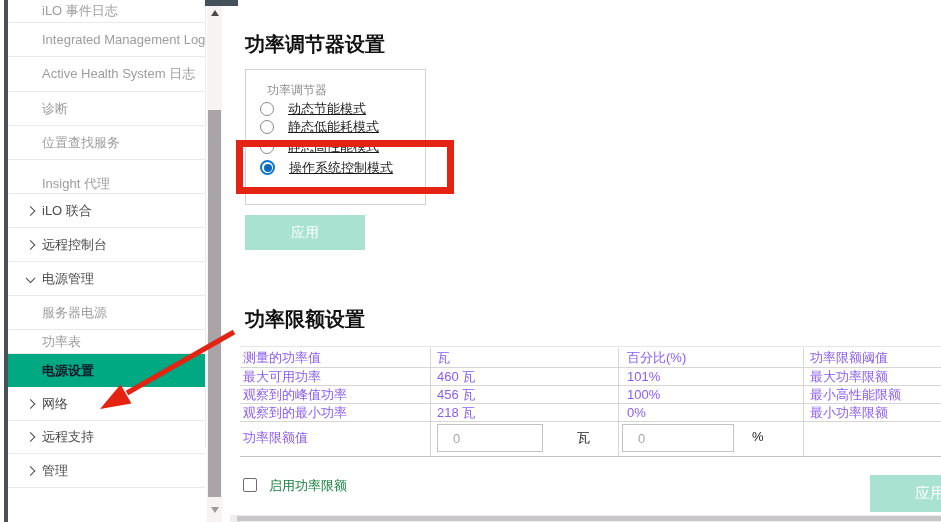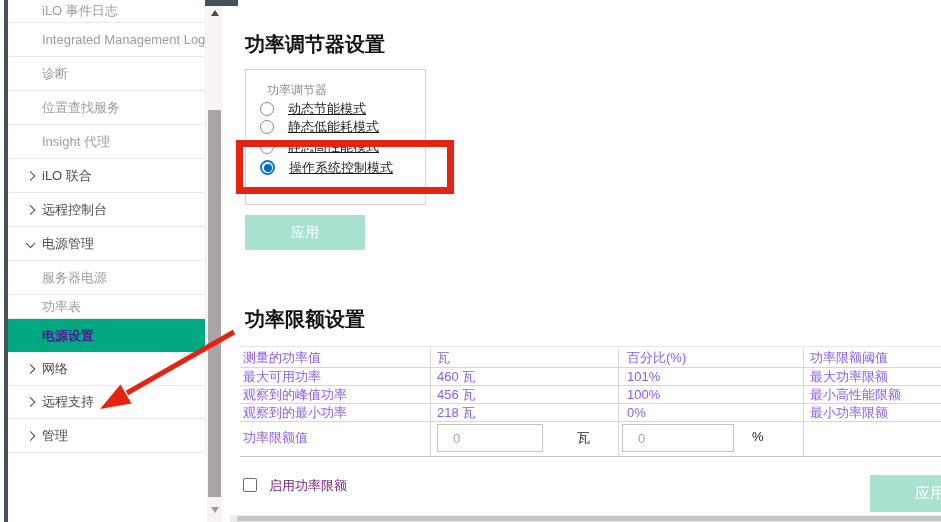--- a/index.html
+++ b/index.html
@@ -14,21 +14,21 @@
   
   #sidebar{position:absolute;left:8px;top:0;width:197px;height:448px;background:#fff;border-right:1px solid #ececec;}
   .side-item{position:relative;display:flex;align-items:center;border-bottom:1px solid #e9e9e9;
              box-sizing:border-box;color:#9d9d9d;font-size:13px;cursor:pointer;background:#fff;}
   .side-item .lbl{margin-left:34px;white-space:nowrap;}
   .side-item.expandable{color:#4c4c4c;}
   .chev{position:absolute;left:19px;top:50%;width:6px;height:6px;
         border-right:1.7px solid #4c4c4c;border-top:1.7px solid #4c4c4c;}
   .chev.right{transform:translateY(-50%) rotate(45deg);}
   .chev.down{transform:translateY(-60%) rotate(135deg);}
-  .side-item.active{background:#01a982;color:#4c1d95;font-weight:bold;border-bottom:none;font-family:Liberation Mono, monospace;}
+  .side-item.active{background:#01a982;color:#0f172a;font-weight:bold;border-bottom:none;font-family:Liberation Mono, monospace;}
 
   
   #vscroll{position:absolute;left:207px;top:0;width:15px;height:522px;background:#f7f3f2;}
   #vthumb{position:absolute;left:208px;top:110px;width:13px;height:387px;background:#a8a4a8;}
   .tri-up{position:absolute;left:211px;top:10px;width:0;height:0;
           border-left:4px solid transparent;border-right:4px solid transparent;border-bottom:6px solid #4a4a4a;}
   .tri-down{position:absolute;left:211px;top:507px;width:0;height:0;
           border-left:4px solid transparent;border-right:4px solid transparent;border-top:6px solid #9a9a9a;}
 
   
@@ -54,21 +54,21 @@
   .trow{position:absolute;left:240px;width:701px;box-sizing:border-box;border-bottom:1px solid #d6d6d6;}
   .tcell{position:absolute;top:0;font-size:13px;white-space:nowrap;color:#8b5cf6;}
   .tin{position:absolute;width:106px;height:28px;box-sizing:border-box;border:1px solid #c2c2c2;
        padding-left:15px;font-size:13px;color:#888;background:#fff;outline:none;
        font-family:"Liberation Sans","DejaVu Sans",sans-serif;}
   .tin::placeholder{color:#a6a6a6;}
   .unit{position:absolute;font-size:13px;color:#1d1d1d;}
 
   .cb{position:absolute;left:243px;top:478px;width:12px;height:12px;border:1px solid #6e6e6e;
       border-radius:2px;background:#fff;cursor:pointer;}
-  #cblabel{position:absolute;left:269px;top:477px;font-size:13px;color:#701a75;}
+  #cblabel{position:absolute;left:269px;top:477px;font-size:13px;color:#15803d;}
 
   
   #hstrack{position:absolute;left:230px;top:515px;width:711px;height:7px;background:#efecec;}
   #hsthumb{position:absolute;left:237px;top:516px;width:704px;height:5px;background:#c9c6c9;}
 
   
   #redrect{position:absolute;left:236px;top:140px;width:218px;height:54px;
            border:7px solid #e42313;box-sizing:border-box;z-index:50;}
   #arrowsvg{position:absolute;left:0;top:0;z-index:60;pointer-events:none;}
 </style>
@@ -81,27 +81,30 @@
   <div class="fragA"></div>
   <div class="fragB"></div>
 
   <div id="sidebar">
       <div class="side-item" style="height: 23px;">
         <span class="lbl">iLO 事件日志</span>
       </div>
       <div class="side-item" style="height: 34px;">
         <span class="lbl">Integrated Management Log</span>
       </div>
+      <div class="side-item" style="height: 35px;">
+        <span class="lbl">Active Health System 日志</span>
+      </div>
       <div class="side-item" style="height: 34px;">
         <span class="lbl">诊断</span>
       </div>
       <div class="side-item" style="height: 34px;">
         <span class="lbl">位置查找服务</span>
       </div>
-      <div class="side-item" style="height: 34px;">
+      <div class="side-item" style="height: 34px; align-items: flex-end;">
         <span class="lbl">Insight 代理</span>
       </div>
       <div class="side-item expandable" style="height: 34px;">
         <span class="chev right"></span>
         <span class="lbl">iLO 联合</span>
       </div>
       <div class="side-item expandable" style="height: 34px;">
         <span class="chev right"></span>
         <span class="lbl">远程控制台</span>
       </div>

